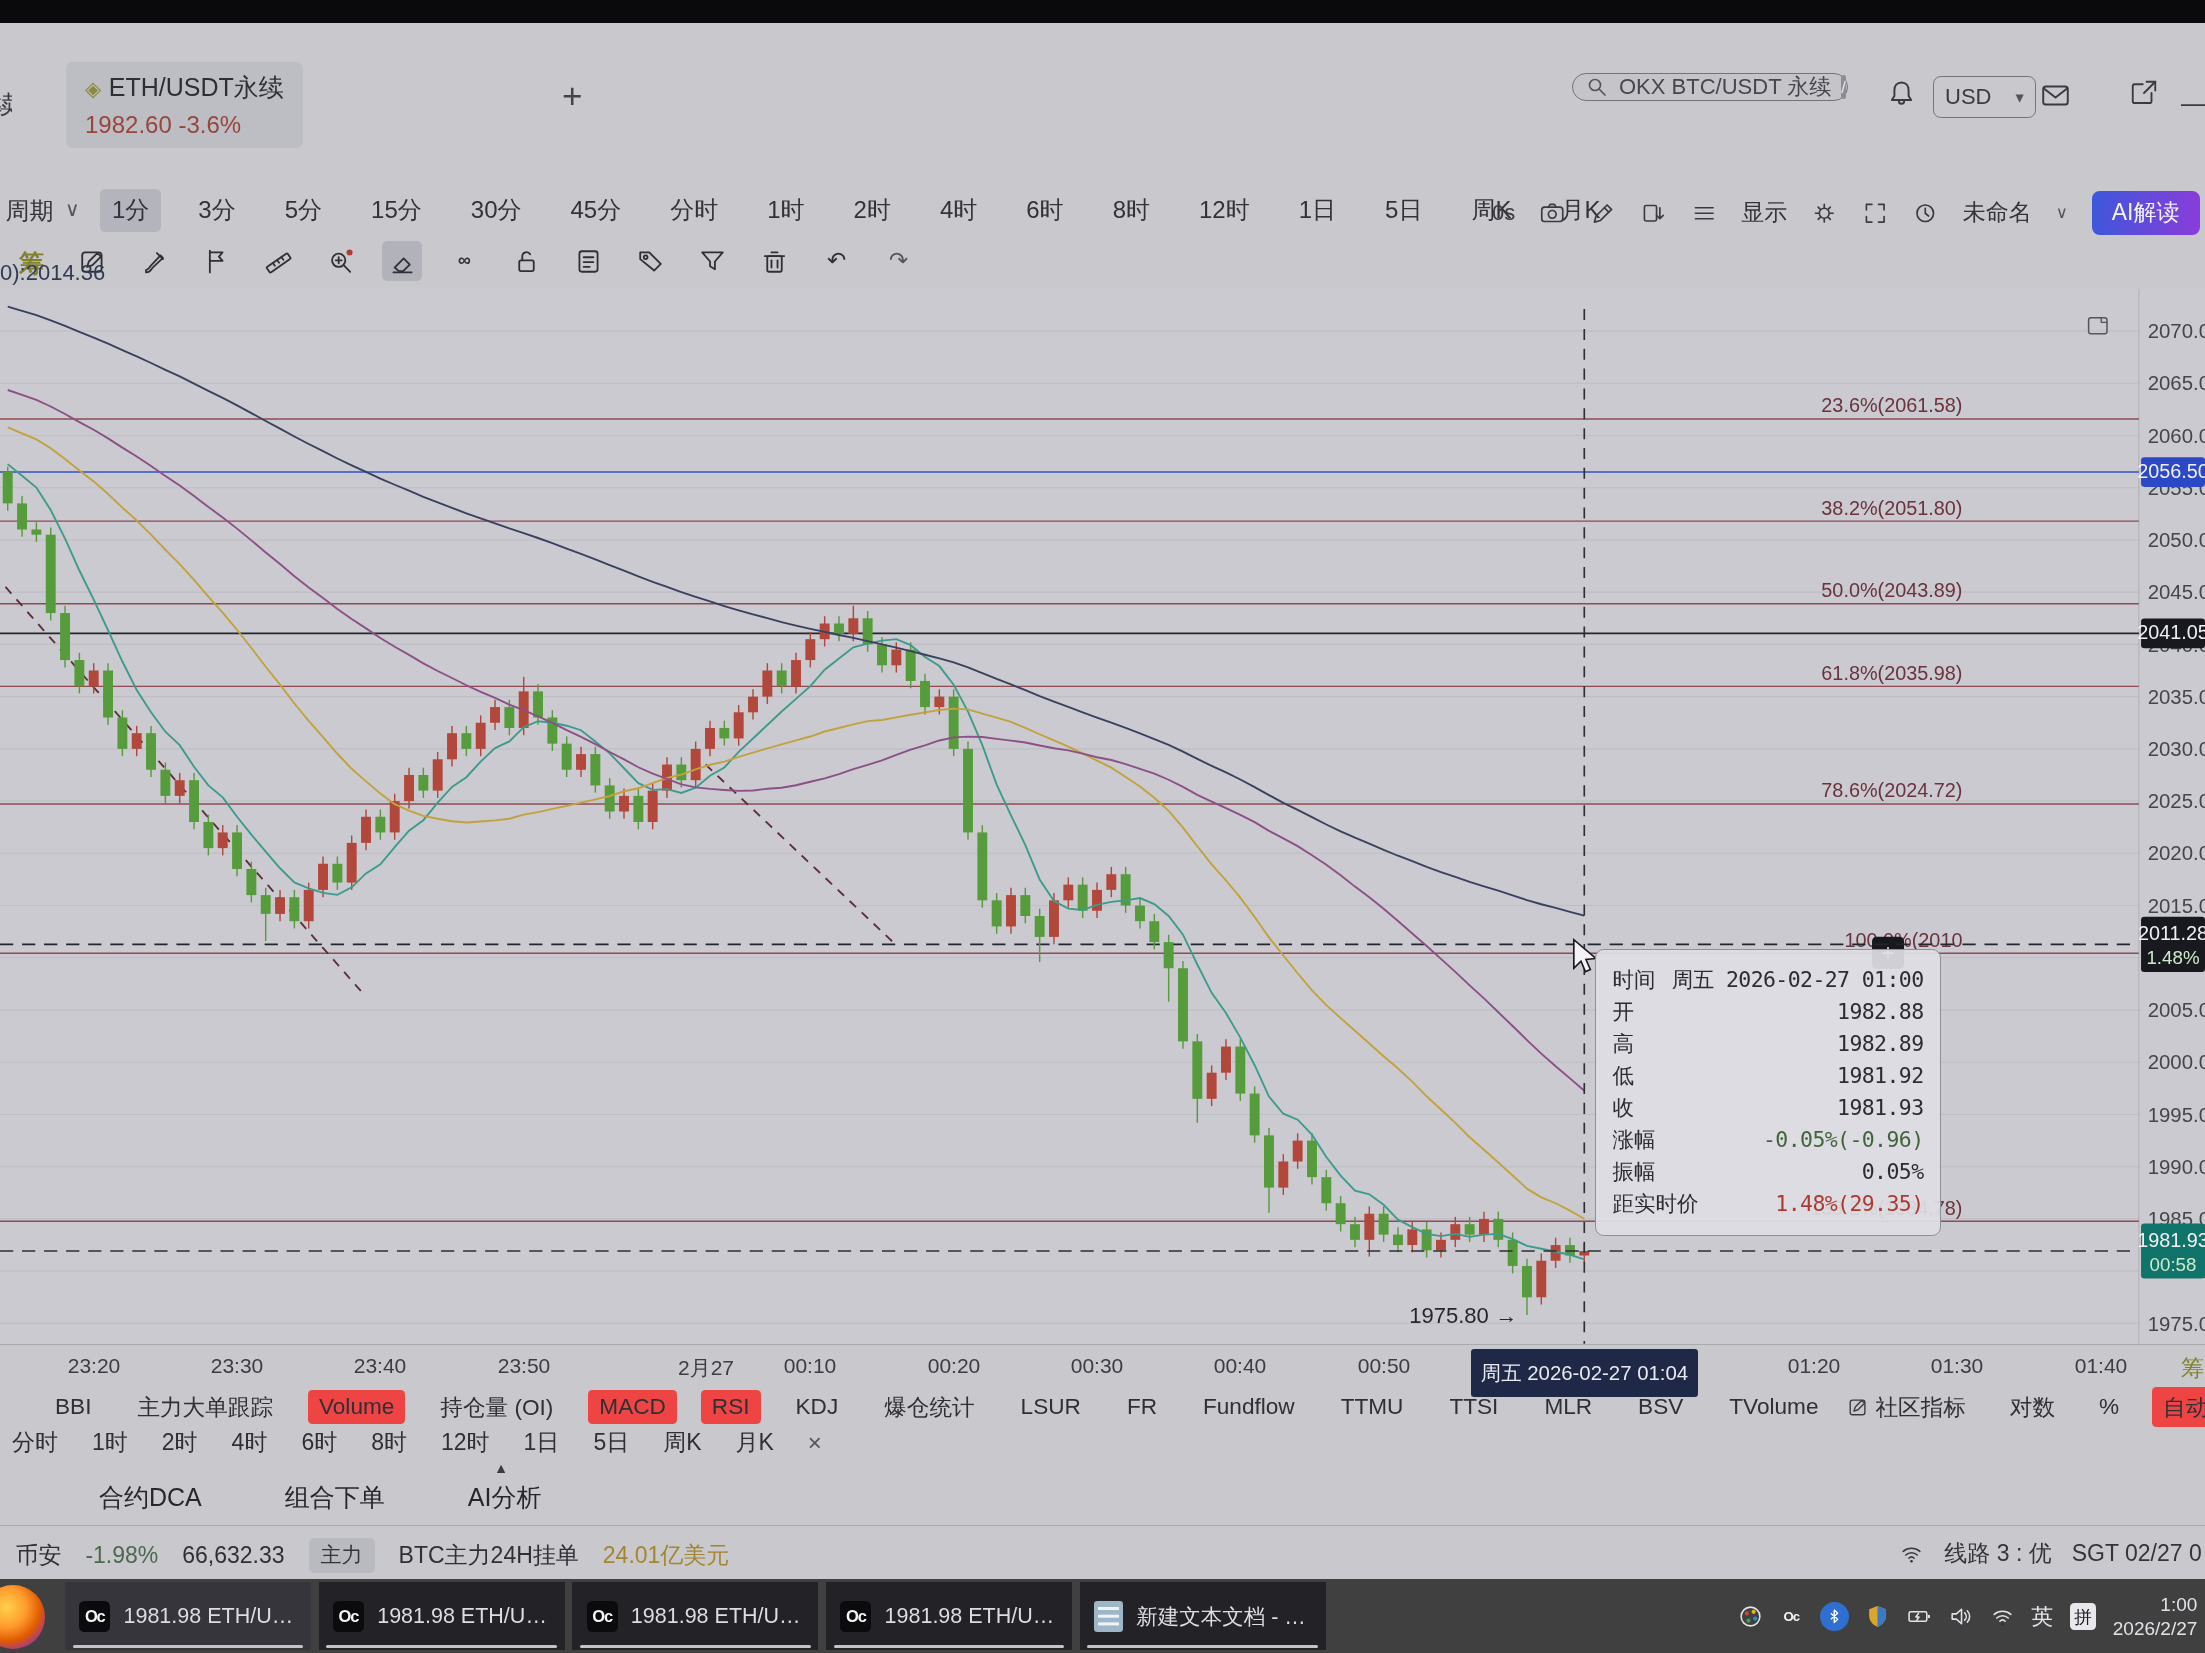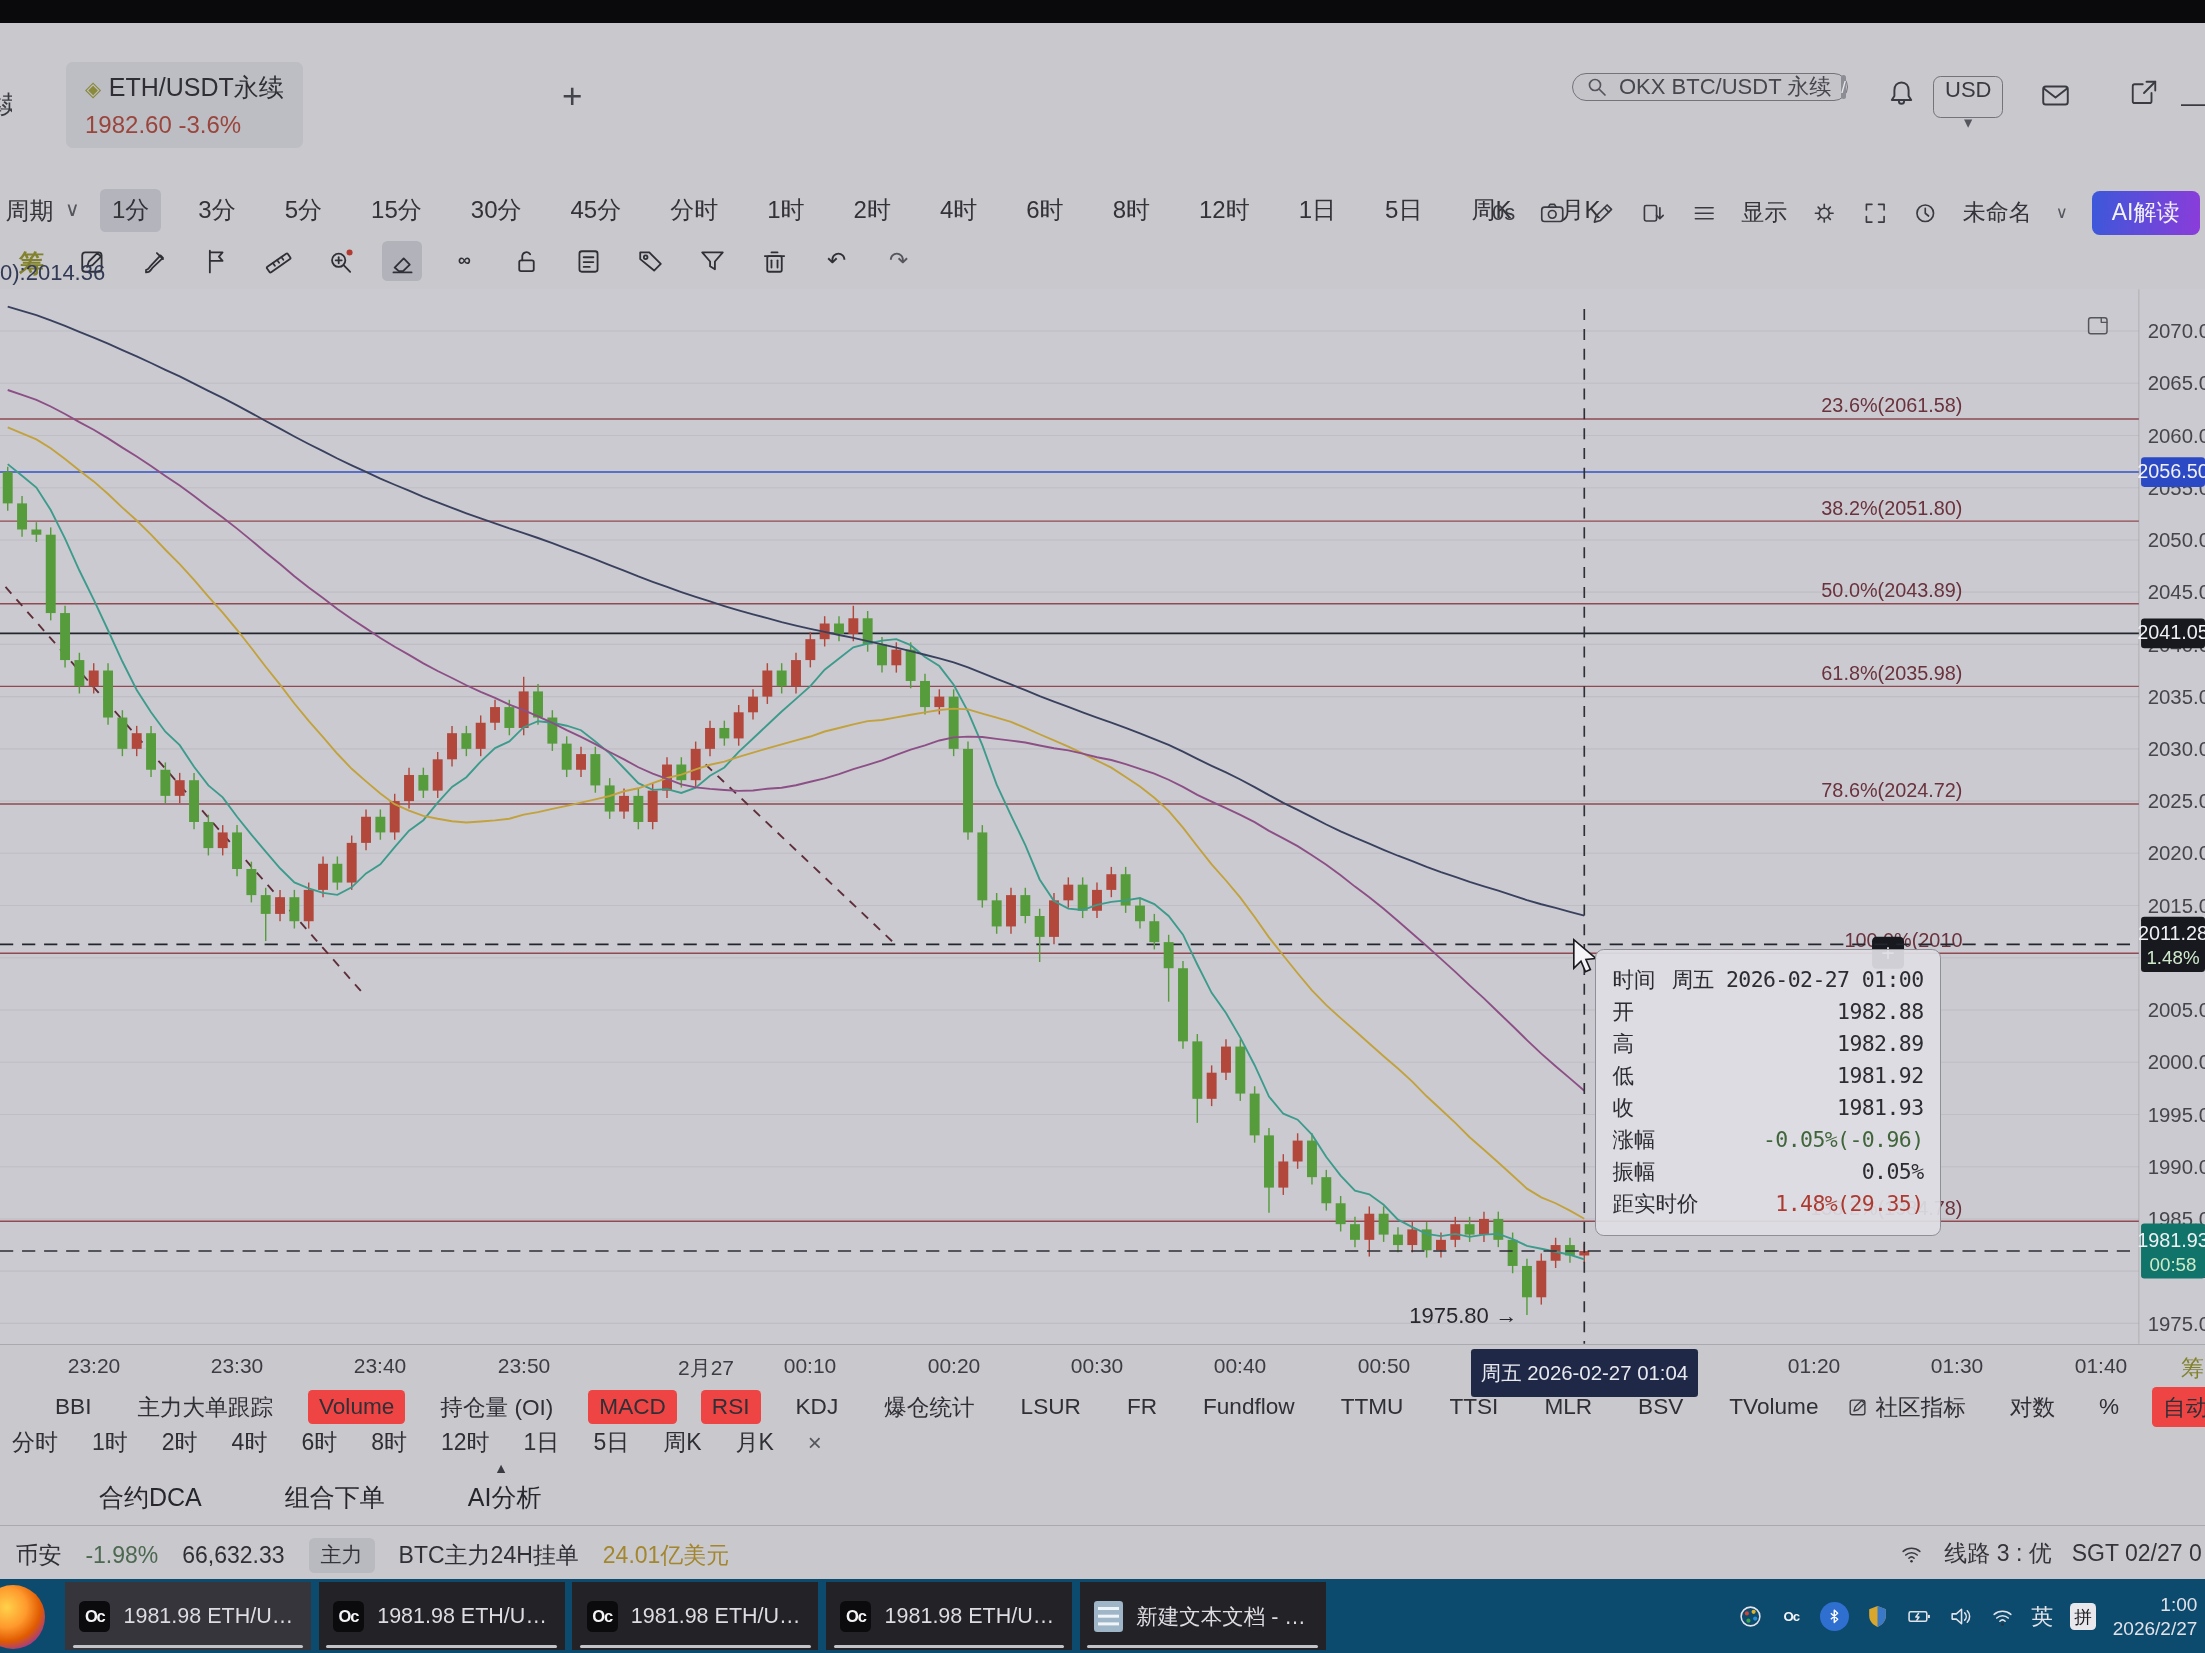--- a/index.html
+++ b/index.html
@@ -21,21 +21,21 @@
   .tab .sym .dmd{color:#8a8a3a;font-size:21px;margin-right:7.7px;}
   .tab .px{font-size:24px;margin-top:7.7px;white-space:nowrap;}
   #add-tab{left:562px;top:55px;font-size:35px;color:#44444c;line-height:1;}
   #search-box{left:1572px;top:50px;width:276px;height:28px;border:1.7px solid #73737c;border-radius:24px;
               background:#c4c4c9;display:flex;align-items:center;padding:0 12px;box-sizing:border-box;gap:10px;}
   #search-box .q{font-size:22px;color:#46464e;white-space:nowrap;}
   #search-slash{margin-left:auto;width:20px;height:24px;background:#8d8d96;border-radius:4.4px;color:#e8e8ee;
                 font-size:16.5px;display:flex;align-items:center;justify-content:center;}
   #bell{left:1886px;top:55px;}
   #usd-box{left:1933px;top:53px;height:40px;border:1.7px solid #73737c;border-radius:7.7px;display:flex;
-           align-items:center;padding:0 11px;gap:10px;font-size:22px;color:#3a3a42;flex-direction:column;}
+           align-items:center;padding:0 11px;gap:24px;font-size:22px;color:#3a3a42;}
   #mail{left:2040px;top:57px;}
   #export{left:2129px;top:55px;}
   #win-dash{left:2181px;top:65px;font-size:26.5px;color:#3a3a42;}
   
   #row-period{top:183px;height:55px;}
   #period-label{left:5.5px;top:12px;font-size:24px;color:#34343a;}
   #period-caret{left:65px;top:14.3px;font-size:20px;color:#55555e;}
   #period-items{left:100px;top:5.5px;display:flex;align-items:center;gap:25px;}
   .pitem{font-size:24px;color:#323238;padding:5.5px 12px;border-radius:5.5px;white-space:nowrap;}
   .pitem.active{background:#b4b4bc;}
@@ -82,21 +82,21 @@
   #actions-list{left:99px;top:11px;display:flex;gap:83px;}
   .aitem{font-size:25px;color:#26262d;white-space:nowrap;}
   
   #status-bar{top:1525px;height:54px;border-top:1.1px solid #a9a9b0;}
   #status-left{left:15.4px;top:12px;display:flex;align-items:center;gap:24px;}
   #status-left .s{font-size:23px;white-space:nowrap;}
   #badge-zhuli{background:#b9b9c0;border-radius:5.5px;padding:3.3px 12px;font-size:21px;color:#34343a;}
   #status-right{right:3.3px;top:12px;display:flex;align-items:center;gap:20px;position:absolute;}
   #status-right .s{font-size:23px;color:#34343a;white-space:nowrap;}
   
-  #taskbar{top:1579px;height:75px;background:#0c4a6e;}
+  #taskbar{top:1579px;height:75px;background:#404040;}
   #firefox{left:-19px;top:5.5px;width:64px;height:64px;border-radius:50%;
            background:radial-gradient(circle at 40% 35%,#ffd24a 0%,#ff9a2e 35%,#e05a00 60%,#8a2ec0 85%,#4a1a7a 100%);}
   #task-items{left:65px;top:3.3px;display:flex;gap:7.7px;}
   .titem-bar{width:246px;height:68px;background:#232327;display:flex;align-items:center;gap:13.2px;
              padding:0 14.3px;box-sizing:border-box;position:relative;}
   .titem-bar.active{background:#35353b;}
   .titem-bar .tb-title{color:#dcdce2;font-size:21.5px;white-space:nowrap;overflow:hidden;text-overflow:ellipsis;}
   .titem-bar .ul{position:absolute;left:7.7px;right:7.7px;bottom:2.2px;height:2.8px;background:#c3c3ca;border-radius:1.7px;}
   .okx-ico{width:31px;height:31px;border-radius:5.5px;background:#0b0b0d;color:#f4f4f8;font-weight:bold;
            font-size:16.5px;display:flex;align-items:center;justify-content:center;letter-spacing:-1.1px;flex:none;}

